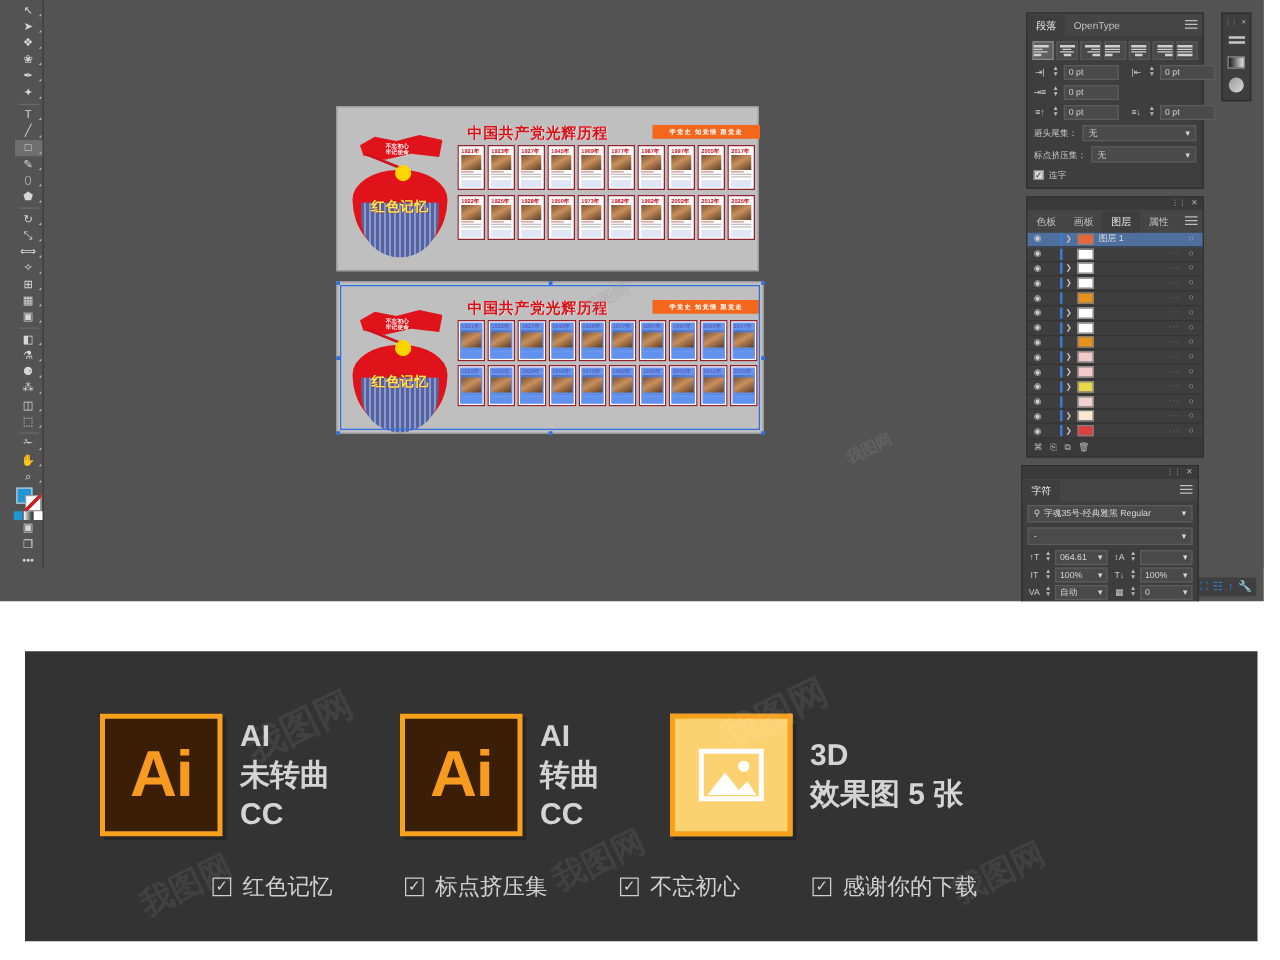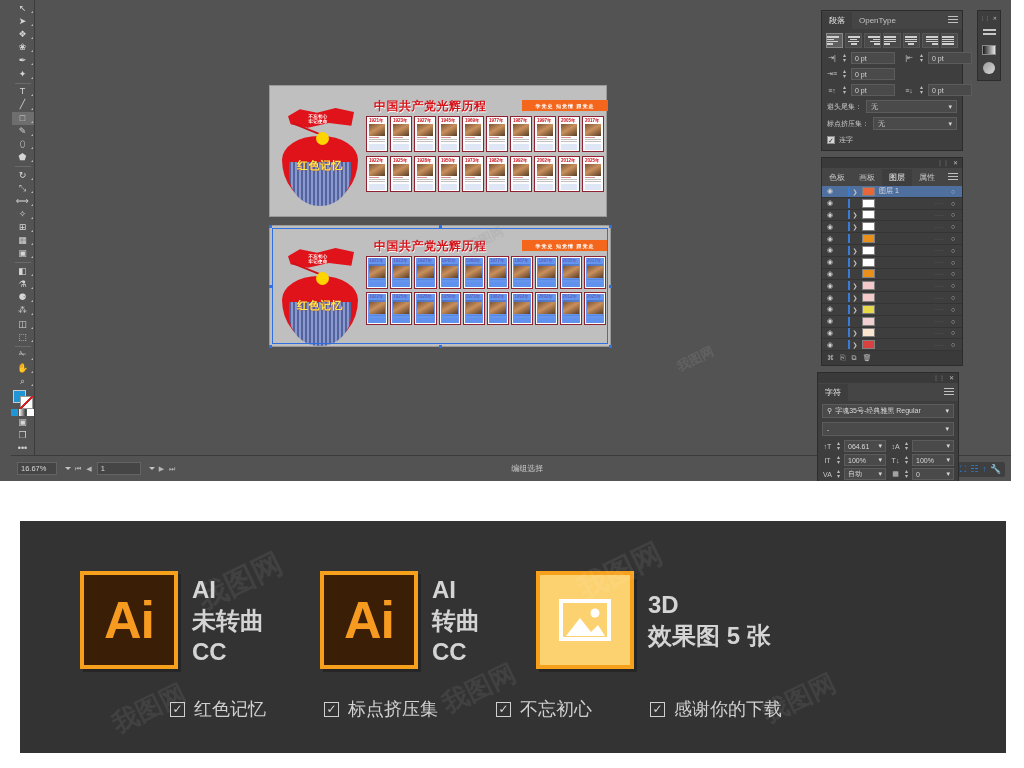--- a/index.html
+++ b/index.html
@@ -878,40 +878,20 @@
             <div class="shandle" style="left: calc(50% - 1.5px); top: calc(100% - 1.5px);"></div>
             <div class="shandle" style="left: calc(100% - 1.5px); top: calc(100% - 1.5px);"></div>
           </div>
       </div>
 
     </div>
     <div class="wm" style="left:430px; top:230px;">我图网</div>
     <div class="wm" style="left:640px; top:350px;">我图网</div>
   </div>
 
-  <div id="statusbar">
-    <div class="sb-field" style="width:40px;">
-      <span>16.67%</span>
-    </div>
-    <div class="sb-caret"></div>
-    <div class="sb-nav">
-      <span>⏮</span>
-      <span>◀</span>
-      <span class="sb-field" style="width:44px;">1</span>
-    </div>
-    <div class="sb-caret"></div>
-    <div class="sb-nav">
-      <span>▶</span>
-      <span>⏭</span>
-    </div>
-    <div style="flex:1"></div>
-    <div class="sb-label">编组选择</div>
-    <div style="flex:1"></div>
-    <div class="sb-label" style="margin-right:120px;">▶</div>
-  </div>
 
   <div id="ime">
     <div class="sg">S</div>
   <span class="g">英</span>
       <span class="g">☽</span>
       <span class="g">′</span>
       <span class="g">⛶</span>
       <span class="g">☷</span>
       <span class="g">↑</span>
       <span class="g">🔧</span>

